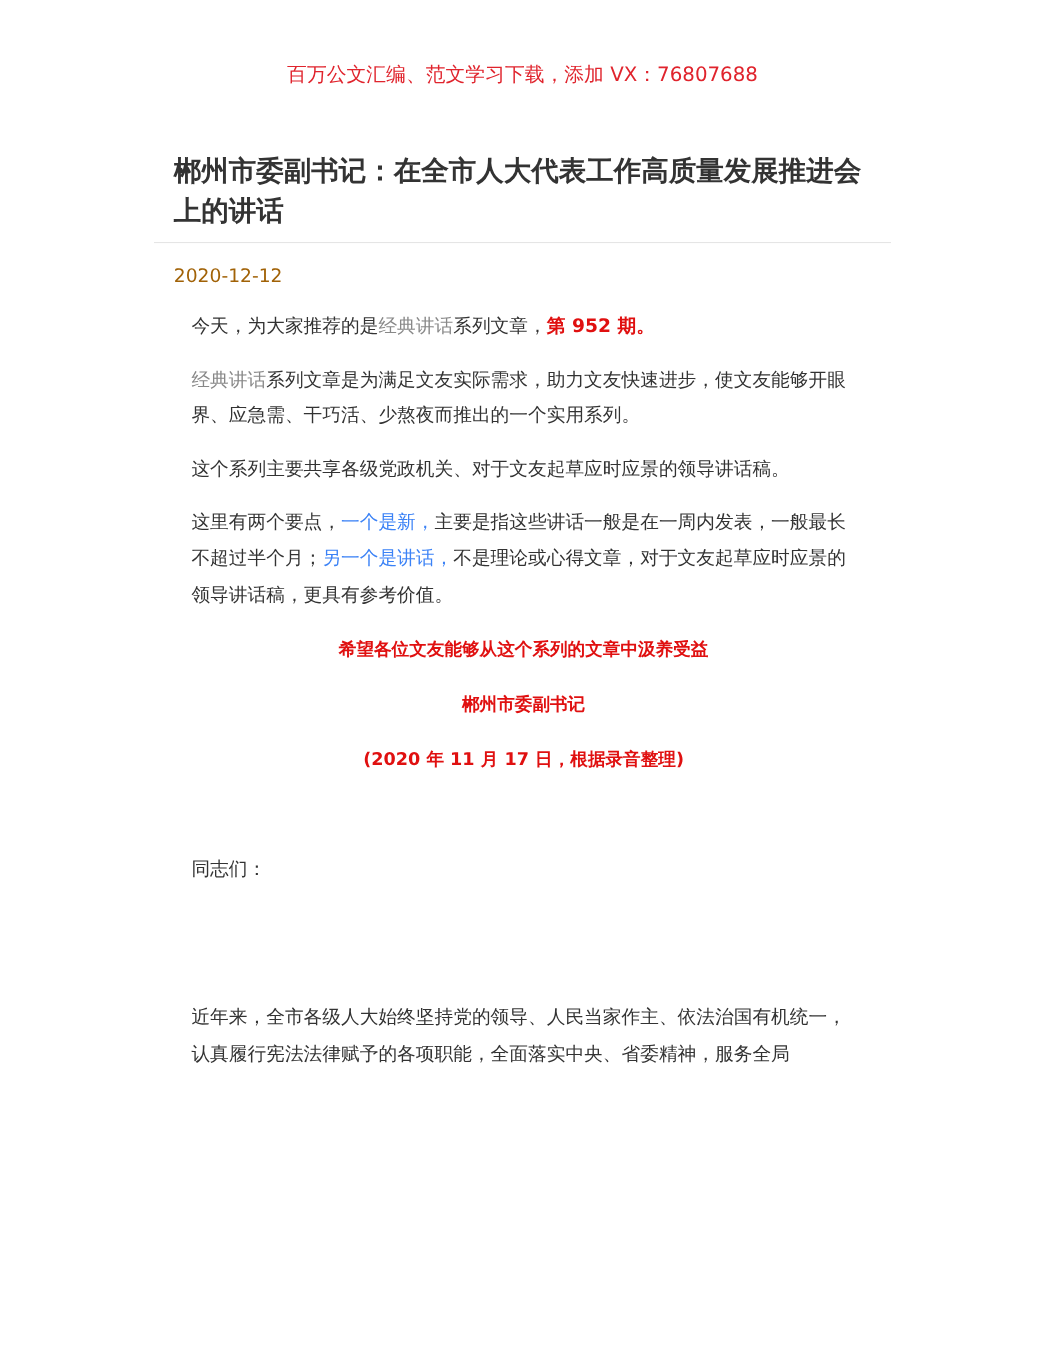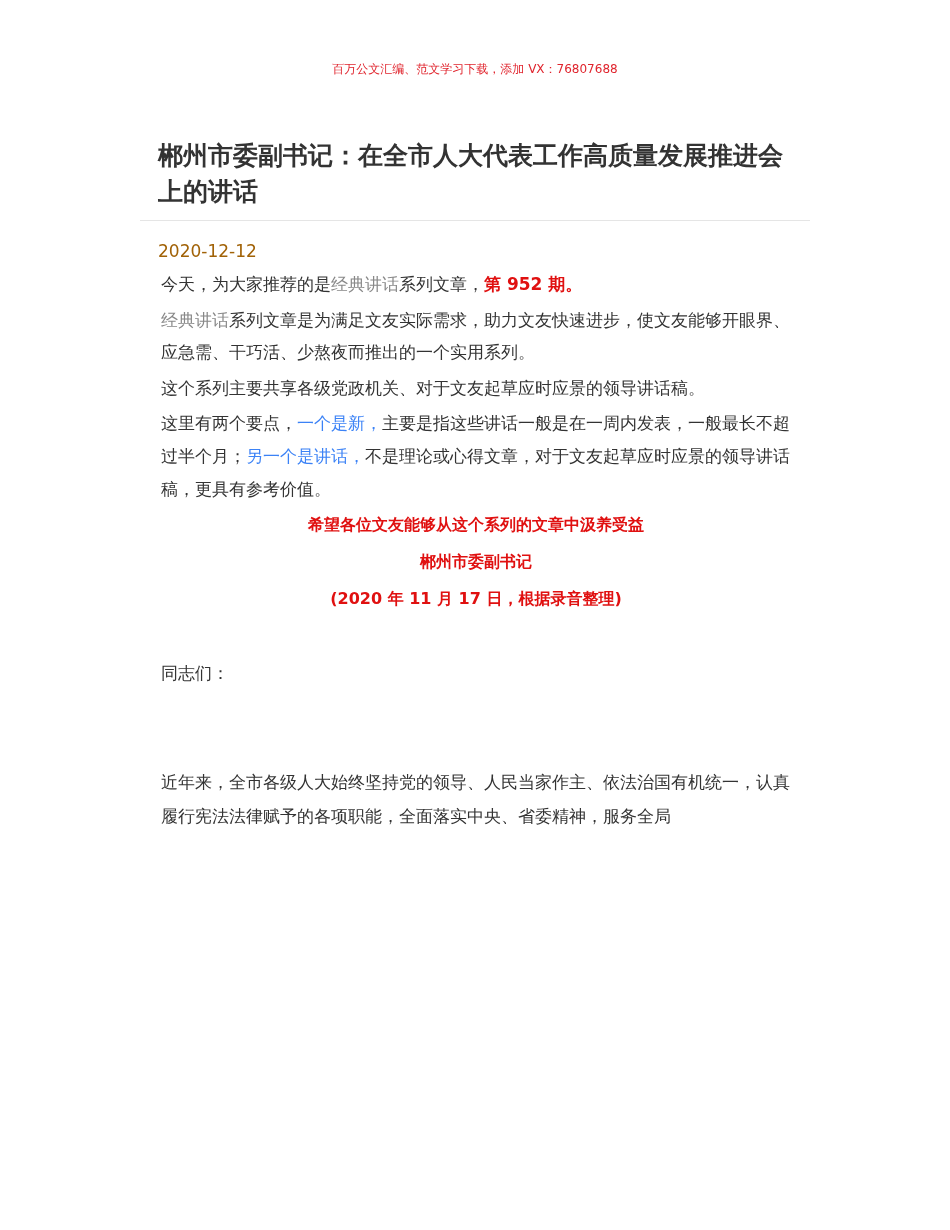--- a/index.html
+++ b/index.html
@@ -1,25 +1,25 @@
 <!DOCTYPE html>
 <html><head>
 <meta charset="utf-8">
 <style>
   html, body { margin: 0; padding: 0; background: #ffffff; }
   body { width: 950px; height: 1230px; position: relative; overflow: hidden;
          font-family: "DejaVu Sans", "Liberation Sans", sans-serif; color: #333333; }
   .watermark { position: absolute; top: 56px; left: 0; width: 950px; text-align: center;
-               color: #e0242d; font-size: 12px; line-height: 26px; }
+               color: #e0242d; font-size: 18px; line-height: 26px; }
   .title { position: absolute; top: 138px; left: 158px; width: 640px; font-size: 25px;
            line-height: 36px; color: #333333; margin: 0; font-weight: bold; }
   .divider { position: absolute; top: 220px; left: 140px; width: 670px; height: 1px; background: #e5e5e5; }
   .date { position: absolute; top: 238px; left: 158px; font-size: 17px; color: #a16207; line-height: 26px; }
   .content { position: absolute; top: 265px; left: 158px; width: 636px; font-size: 17px; line-height: 32.6px; }
-  .content p { margin: 3px; }
+  .content p { margin: 16px; }
   .muted { color: #888888; }
   .red-bold { color: #e01010; font-weight: bold; }
   .bold { font-weight: normal; color: #3b82f6; }
   .center-red { text-align: center; color: #e01010; font-weight: bold; font-size: 16px; line-height: 34px; }
   .blank { height: 34px; }
   .para { line-height: 34.5px; }
 </style>
 </head>
 <body>
 

